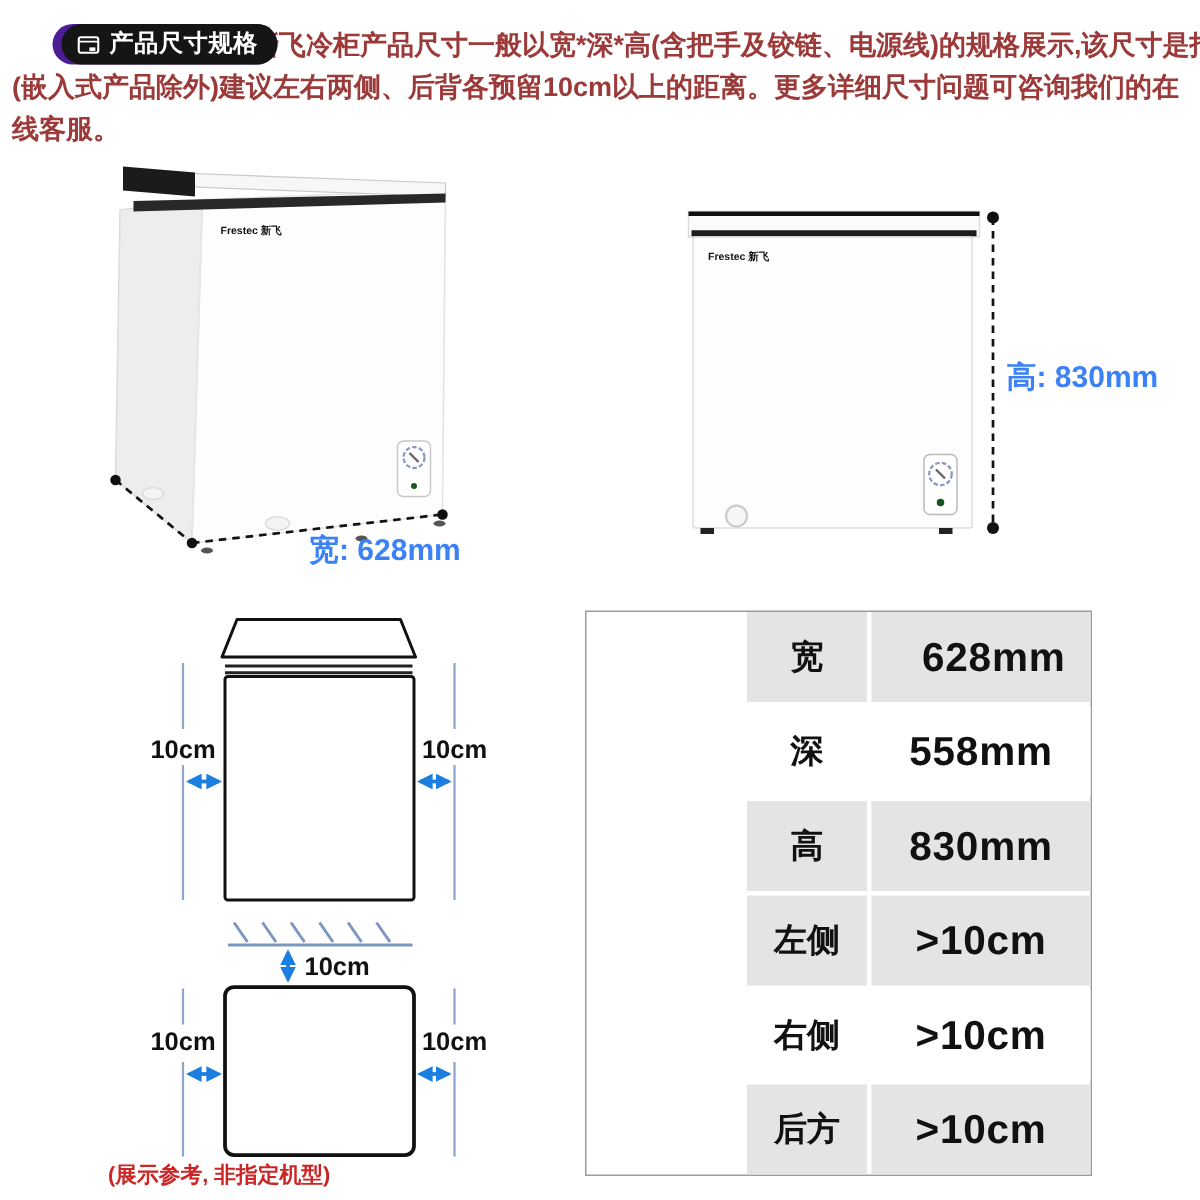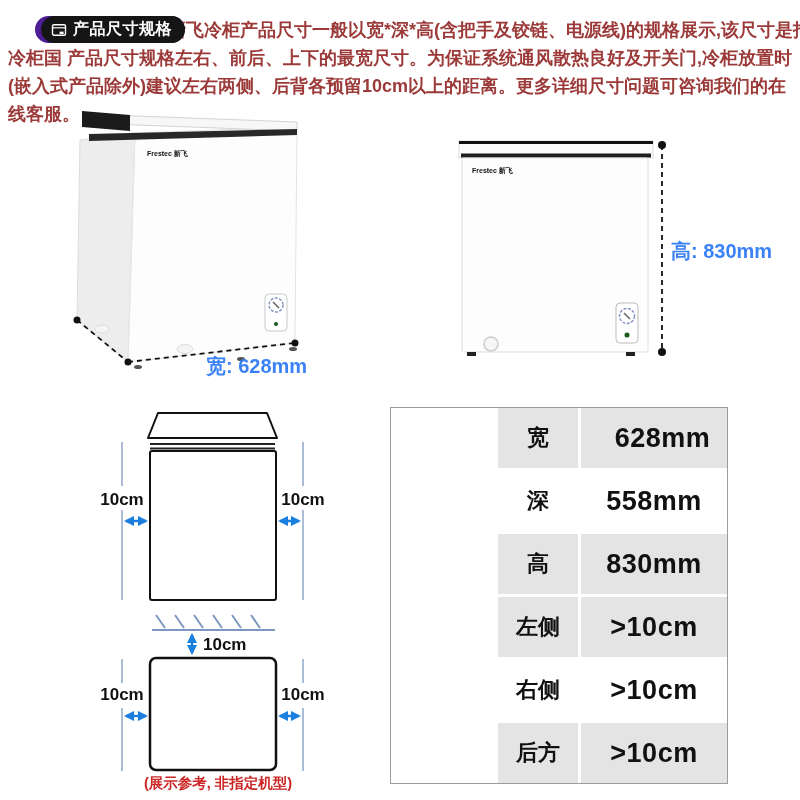--- a/index.html
+++ b/index.html
@@ -22,21 +22,21 @@
 
   
   .dim-label{position:absolute;font-size:20px;font-weight:bold;color:#3b82f6;
              white-space:nowrap;z-index:5;}
 
   
   svg text{font-family:"Liberation Sans","DejaVu Sans",sans-serif;font-weight:bold;fill:#111;}
   svg{position:absolute;}
 
   
-  .caption{position:absolute;left:72px;top:774px;width:292px;text-align:center;
+  .caption{position:absolute;left:72px;top:774px;width:292px;
            color:#cc2525;font-size:14.5px;font-weight:bold;white-space:nowrap;}
 
   
   .spec-table{position:absolute;left:390px;top:407px;
       display:grid;grid-template-columns:104px 80px 146px;
       grid-template-rows:repeat(6,60px);gap:3px;
       background:#fff;border:1px solid #9c9c9c;}
   .cell{display:flex;align-items:center;justify-content:center;color:#111;}
   .group-cell{grid-column:1;background:#fff;border-right:1px solid #9c9c9c;
       font-size:24px;font-weight:bold;}
@@ -47,21 +47,20 @@
   .val{font-size:27px;font-weight:bold;background:#e4e4e4;letter-spacing:.5px;}
   .rowwhite{background:#ffffff;}
 </style>
 </head>
 <body>
 
 <div class="page">
 
   <div class="intro">
     <div class="ln first">新飞冷柜产品尺寸一般以宽*深*高(含把手及铰链、电源线)的规格展示,该尺寸是指</div>
-    <div class="ln">冷柜国 产品尺寸规格左右、前后、上下的最宽尺寸。为保证系统通风散热良好及开关门,冷柜放置时</div>
     <div class="ln">(嵌入式产品除外)建议左右两侧、后背各预留10cm以上的距离。更多详细尺寸问题可咨询我们的在</div>
     <div class="ln">线客服。</div>
   </div>
 
   <div class="badge">
     <div class="badge-inner">
       <svg width="16" height="14" viewBox="0 0 16 14" style="position:static;">
         <rect x="1.5" y="1.8" width="13" height="10.4" rx="1.5" fill="none" stroke="#fff" stroke-width="1.4"></rect>
         <line x1="1.5" y1="4.8" x2="14.5" y2="4.8" stroke="#fff" stroke-width="1.2"></line>
         <rect x="8.6" y="8.6" width="4" height="2.4" fill="#fff"></rect>

